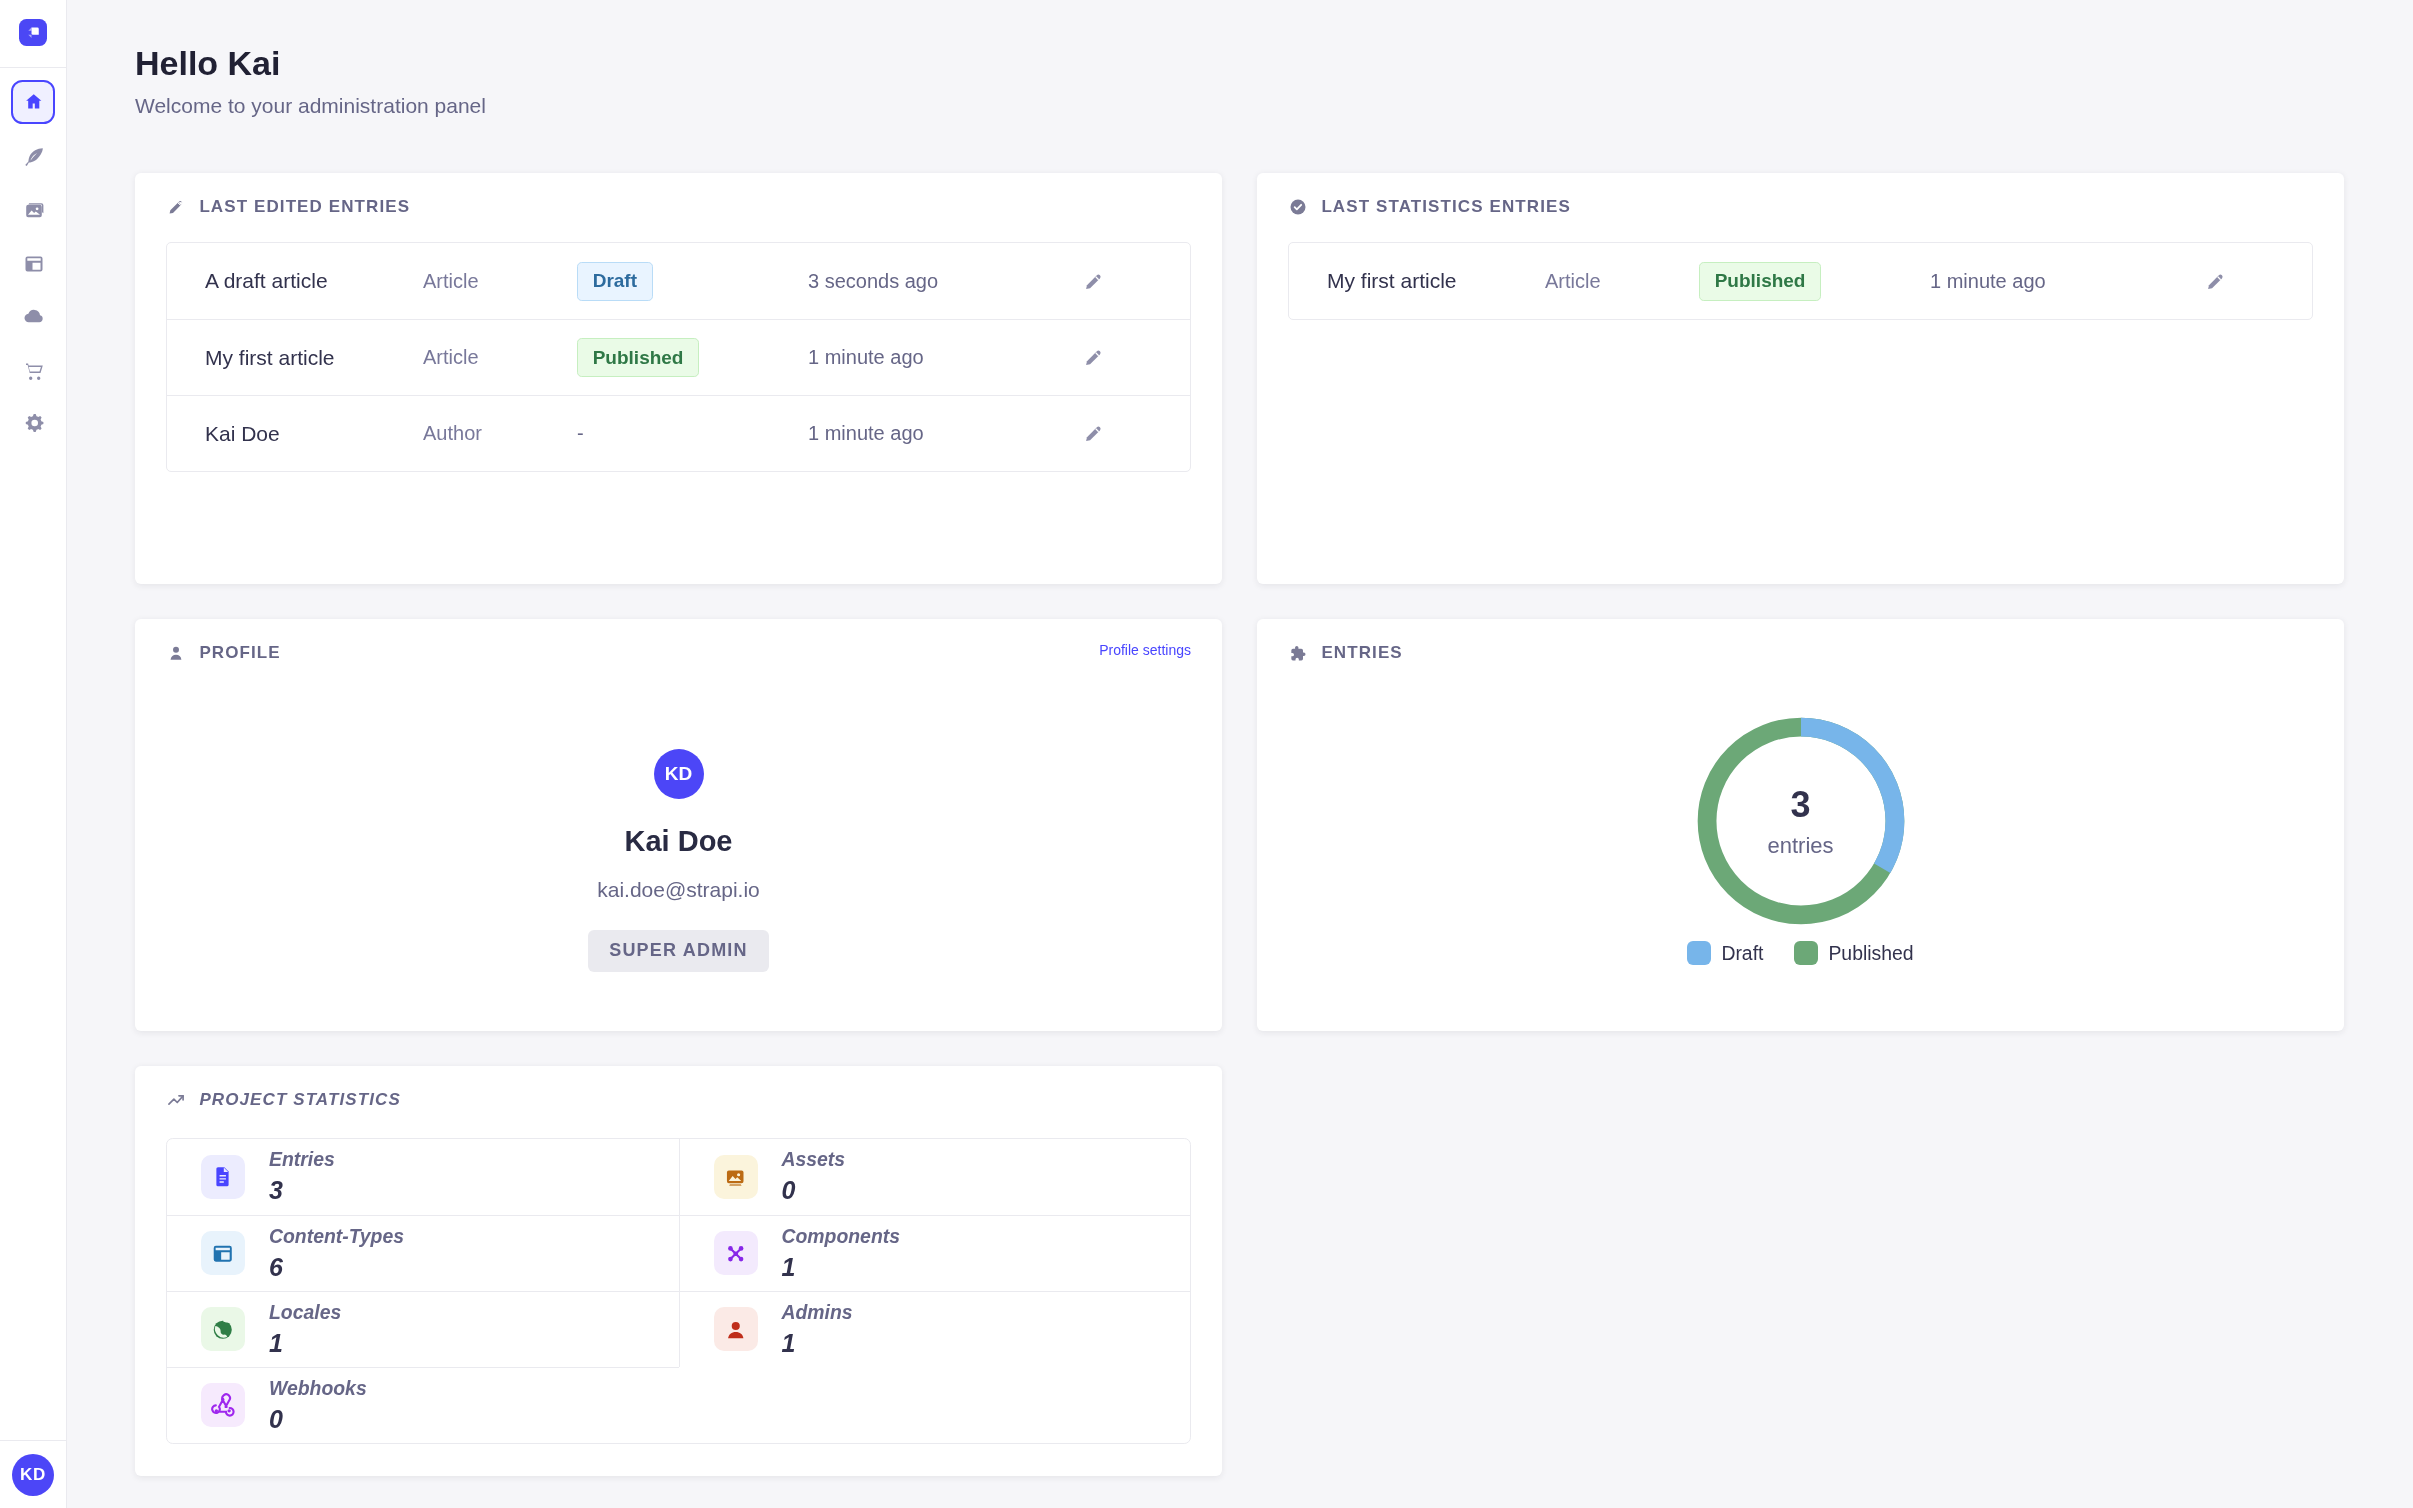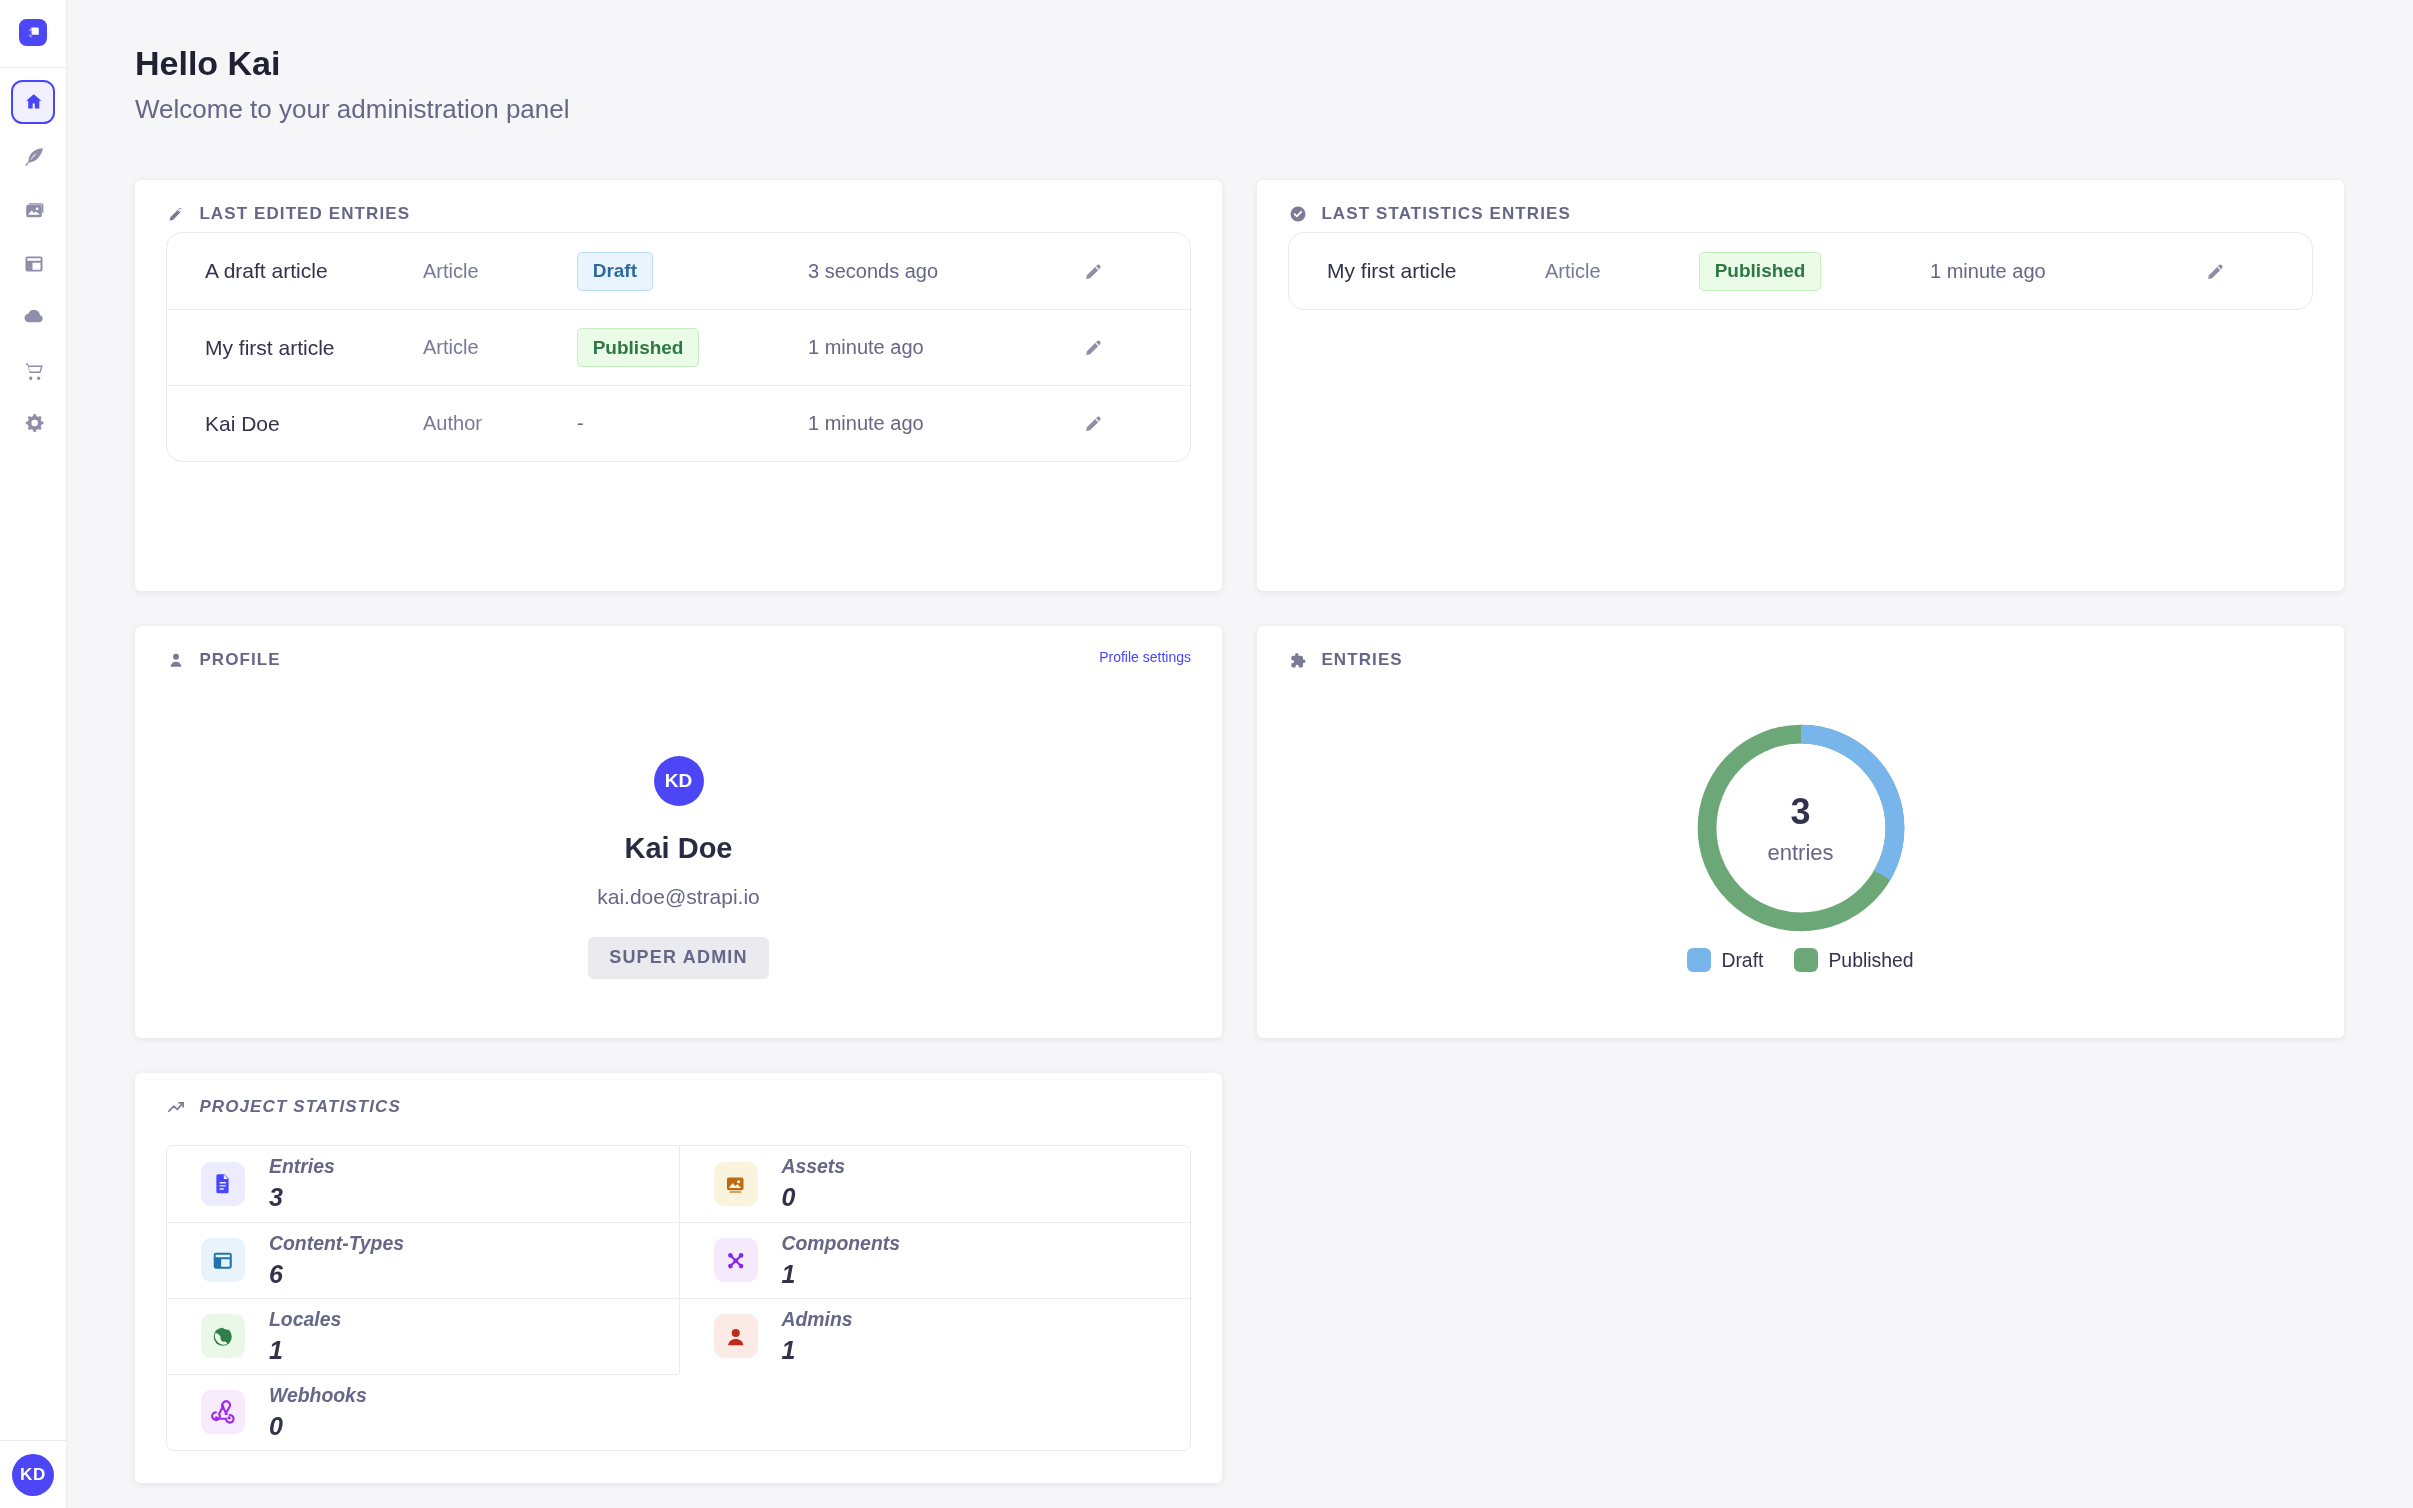--- a/index.html
+++ b/index.html
@@ -39,42 +39,42 @@
     display:flex; align-items:center; justify-content:center;
   }
   .avatar-sm {
     width:42px; height:42px; border-radius:50%; background:#4c46f7;
     color:#fff; font-size:17px; font-weight:bold; letter-spacing:0.7px;
     display:flex; align-items:center; justify-content:center; cursor:pointer;
   }
   
   .main { position:absolute; left:67px; top:0; right:0; padding:44px 69px 27px 68px; }
   h1.page-title { font-size:34px; font-weight:bold; color:#212134; line-height:1.15; }
-  .page-subtitle { margin-top:10.7px; font-size:26px; color:#666687; }
+  .page-subtitle { margin-top:10.7px; font-size:21px; color:#666687; }
   .grid {
     margin-top:55px; display:grid;
     grid-template-columns:1fr 1fr; column-gap:22px; row-gap:27.5px;gap:35px;
   }
   .card {
     background:#fff; border-radius:6px;
     box-shadow:0 1.3px 6.7px rgba(33,33,52,.08);
     padding:23px 31px 31px 31px; position:relative;
   }
   .card.hA { height:411px; }
   .card.hB { height:412px; }
   .card.hC { height:410px;font-style:italic; }
   .card-head { display:flex; align-items:center; gap:13.4px; color:#666687; height:21.5px; }
   .card-head svg { width:20px; height:20px; flex:0 0 auto; color:#7b7b96; }
   .card-title {
     font-size:17px; font-weight:bold; letter-spacing:1.1px; color:#666687;
   }
   .head-row { display:flex; justify-content:space-between; }
   .link { font-size:14px; color:#4945ff; cursor:pointer; text-decoration:none; }
   
-  .etable { margin-top:8px; border:0.7px solid #eaeaef; border-radius:16px; overflow:hidden; }
+  .etable { margin-top:25px; border:0.7px solid #eaeaef; border-radius:5px; overflow:hidden; }
   .etr {
     height:76px; display:grid;
     grid-template-columns:218px 154px 231px 274px 1fr;
     align-items:center; padding-left:38px;
   }
   .etr + .etr { border-top:0.7px solid #eaeaef; }
   .e-name { font-size:21px; color:#32324d; }
   .e-type { font-size:20px; color:#78789a; }
   .e-time { font-size:20px; color:#666687; }
   .badge {

